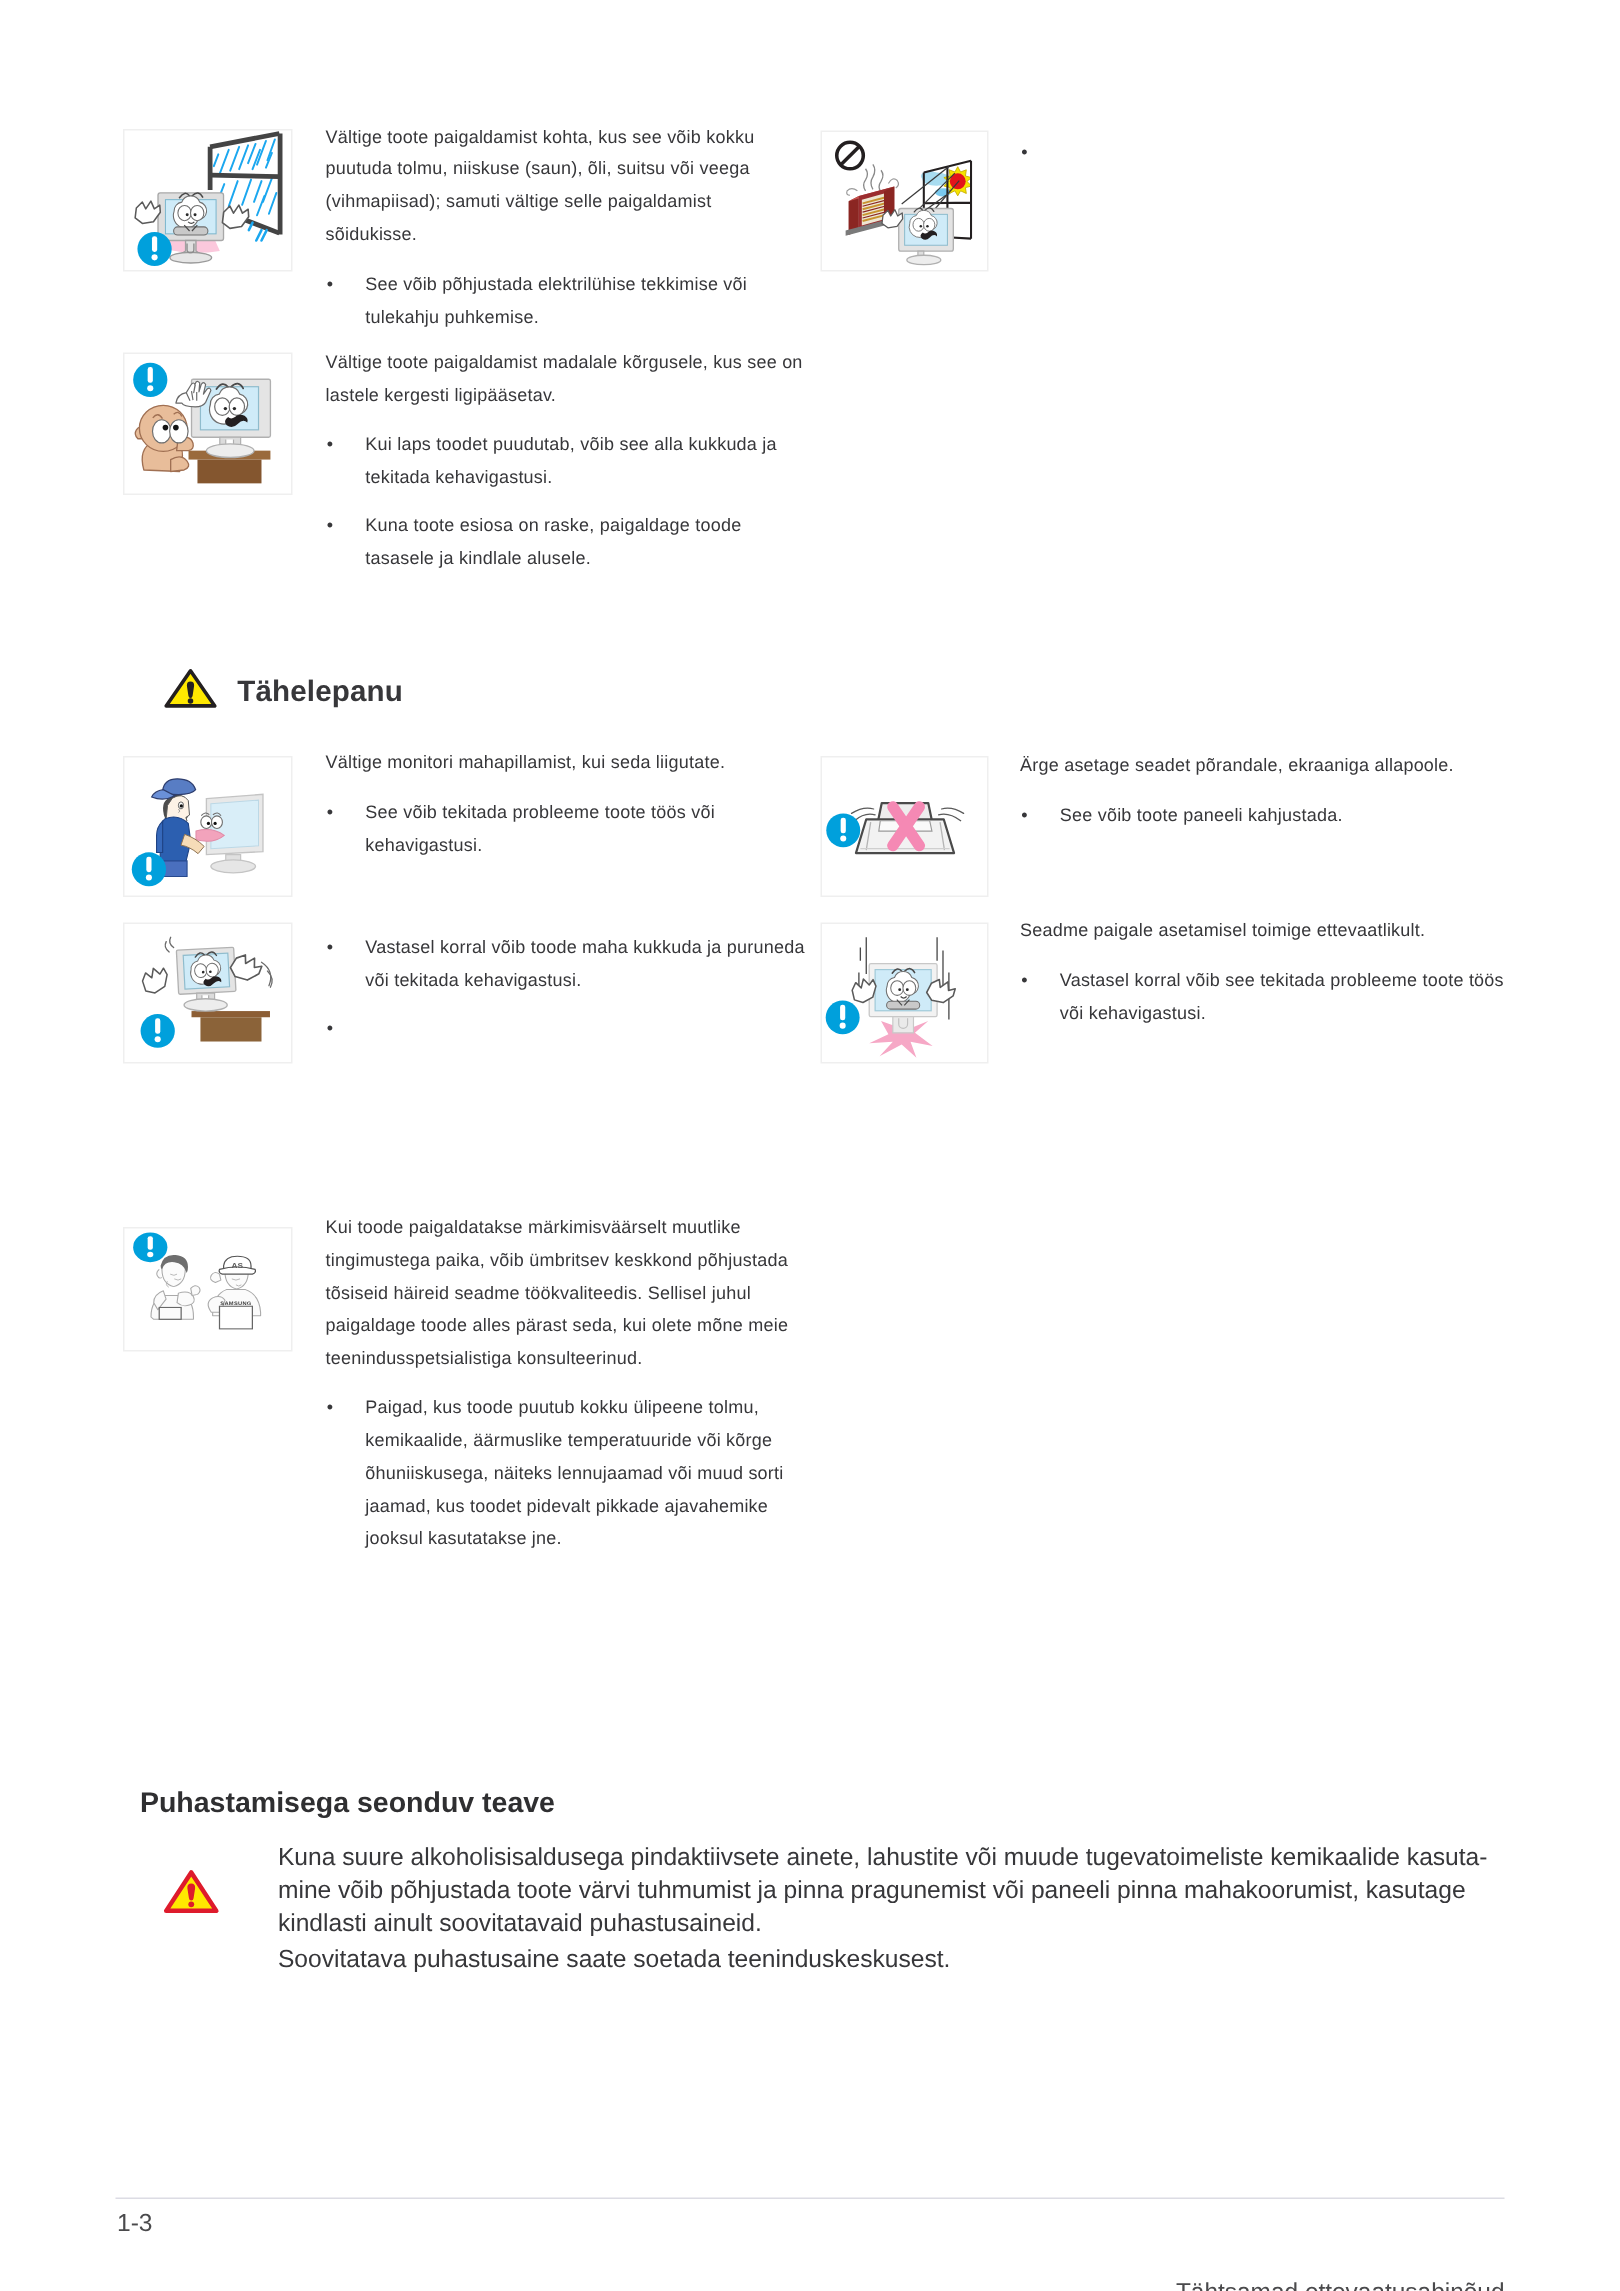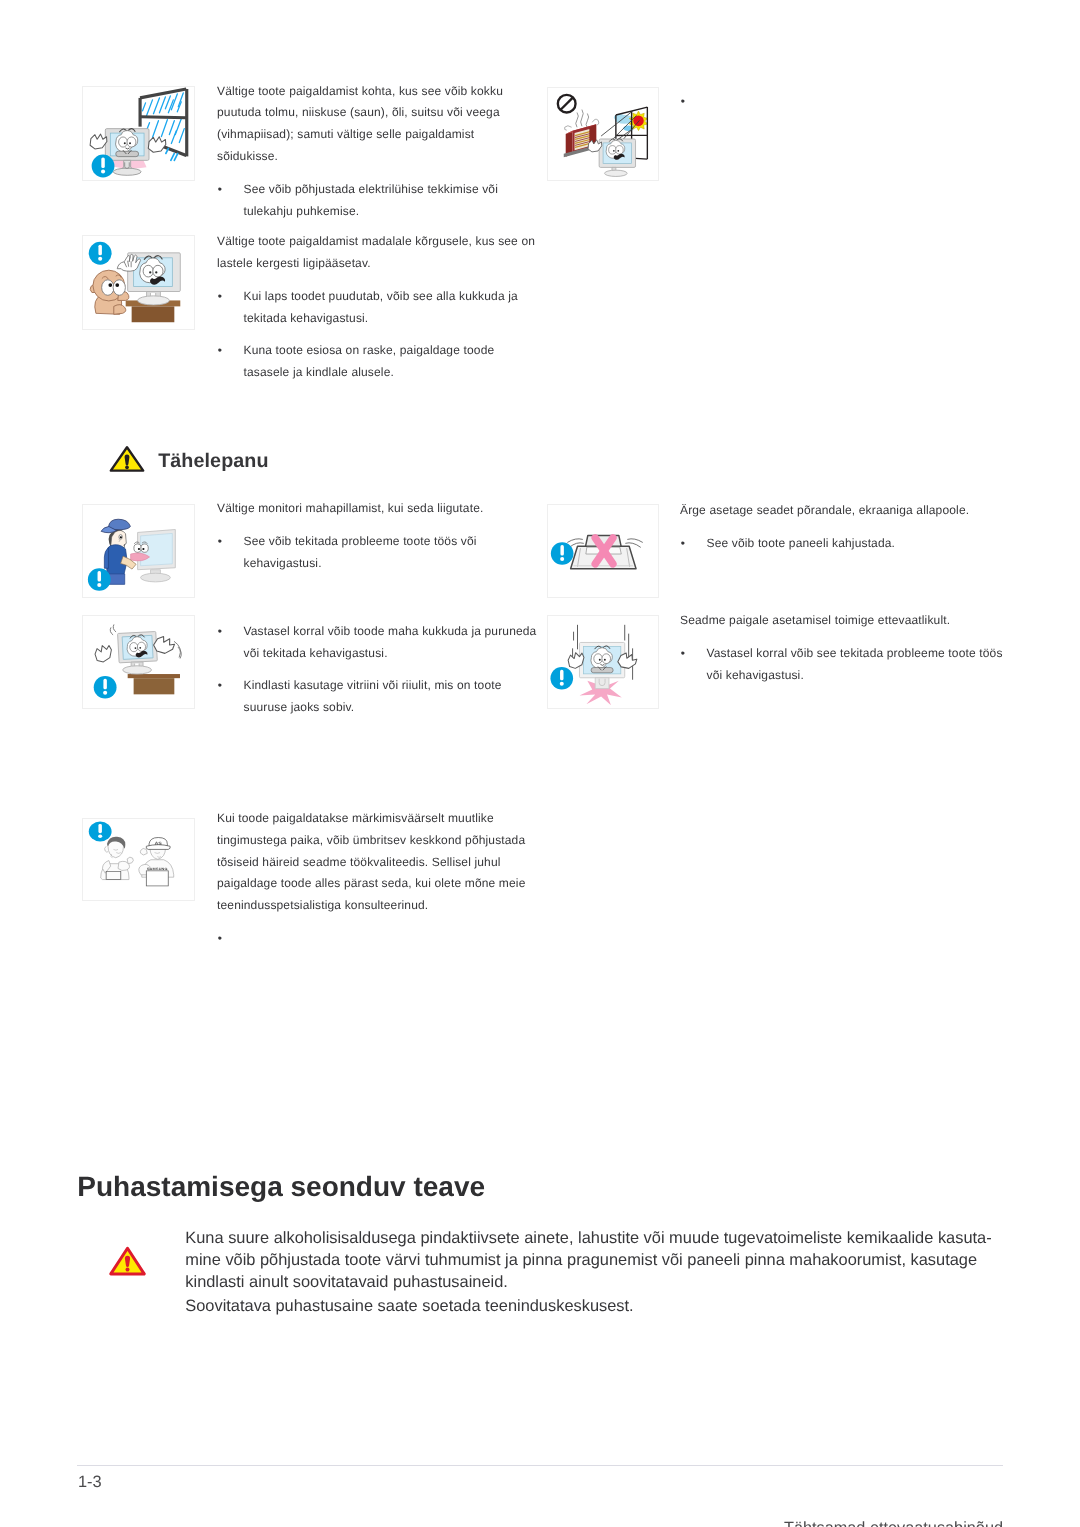--- a/index.html
+++ b/index.html
@@ -19,21 +19,21 @@
   .txt.clean { left:185.3px; top:1226.8px; width:822px;
                font-size:16.4px; line-height:22px; letter-spacing:0; }
   .txt.clean .p2 { margin-top:2px; }
   .figbox { position:absolute; border:1.4px solid #efefef; background:#fff; }
   .figbox .ill { display:block; }
   .caution-row { position:absolute; left:109px; top:449.8px; height:28px; }
   .caution-row .warn-tri { position:absolute; left:0; top:-5px; }
   .caution-label { position:absolute; left:49.2px; top:-1.2px; font-size:19.7px;
                    font-weight:bold; color:#37373a; letter-spacing:0.1px;
                    line-height:24px; white-space:nowrap; }
-  .sec-title { position:absolute; left:77.3px; top:1176.2px; margin:0; font-size:28px;
+  .sec-title { position:absolute; left:77.3px; top:1176.2px; margin:16px; font-size:19px;
                font-weight:bold; color:#2f2f31; letter-spacing:0;
                line-height:22px; white-space:nowrap; }
   .clean-tri { position:absolute; left:107px; top:1245px; }
   .footrule { position:absolute; left:77px; top:1465px; width:926px; height:1.4px; background:#dcdce4; }
   .footl { position:absolute; left:78px; top:1472px; font-size:16.4px; color:#4a4a4c; line-height:20px; }
   .footr { position:absolute; left:1003px; top:1518px; font-size:16.3px; color:#4a4a4c;
            line-height:20px; transform:translateX(-100%); white-space:nowrap; }
 </style>
 </head>
 <body>
@@ -286,21 +286,21 @@
 <g fill="none" stroke="#6a6a6a" stroke-width="0.85" stroke-linecap="round">
   <path d="M92 26 q9 6 5 16"></path>
           <path d="M96 32 q5 5 2 11"></path>
 </g>
 <use href="#sym-blueinfo" transform="translate(22.3,72.7)"></use>
 </svg>
     </div>
 <div class="txt" style="left:217px;top:609.7px;width:320px">
       <ul>
         <li><span class="dot">•</span><span>Vastasel korral võib toode maha kukkuda ja puruneda või tekitada kehavigastusi.</span></li>
-        <li><span class="dot">•</span><span>Kindlasti kasutage vitriini või riiulit, mis on toote suuruse jaoks sobiv.</span></li>
+        <li><span class="dot">•</span></li>
       </ul>
     </div>
 <div class="figbox" style="left:546.8px;top:503.8px;width:112px;height:94px">
       <svg class="ill" width="109.2" height="91.2" viewBox="0 0 111 93" preserveAspectRatio="none">
 <g>
   <path d="M40.5 31 L72 31 L74.5 43 L38 43 Z" fill="#EDEDED" stroke="#4a4a4a" stroke-width="1.5" stroke-linejoin="round"></path>
   <path d="M30 42 L82.5 42 L89.5 65 L23 65 Z" fill="#F2F2F2" stroke="#4a4a4a" stroke-width="1.5" stroke-linejoin="round"></path>
   <path d="M39.5 43 L73 43 L74.5 50 L38.5 50 Z" fill="#FAFAFA" stroke="#9a9a9a" stroke-width="0.8"></path>
   <path d="M33 44 L30 63 M80 44 L83 63" stroke="#b5b5b5" stroke-width="0.9" fill="none"></path>
   <path d="M26 62 L86.5 62" stroke="#cfcfcf" stroke-width="0.9" fill="none"></path>
@@ -384,21 +384,21 @@
 </g>
 <text x="77" y="60" font-family="Liberation Sans, sans-serif" font-size="4.2" font-weight="bold" fill="#404040" text-anchor="middle" letter-spacing="0.2">SAMSUNG</text>
 <rect x="65" y="61" width="24" height="19" fill="#fff" stroke="#666" stroke-width="0.9"></rect>
 </g>
 <use href="#sym-blueinfo" transform="translate(17.3,14.5)"></use>
 </svg>
     </div>
 <div class="txt" style="left:217px;top:808.2px;width:320px">
       <p>Kui toode paigaldatakse märkimisväärselt muutlike tingimustega paika, võib ümbritsev keskkond põhjustada tõsiseid häireid seadme töökvaliteedis. Sellisel juhul paigal­dage toode alles pärast seda, kui olete mõne meie teenindusspetsialistiga konsul­teerinud.</p>
       <ul>
-        <li><span class="dot">•</span></li>
+        <li><span class="dot">•</span><span>Paigad, kus toode puutub kokku ülipeene tolmu, kemikaalide, äärmuslike temperatuuride või kõrge õhuniiskusega, näiteks lennujaamad või muud sorti jaamad, kus toodet pidevalt pikkade ajavahemike jooksul kasutatakse jne.</span></li>
       </ul>
     </div>
 
 <div class="caution-row">
   <svg class="warn-tri" width="36" height="28" viewBox="0 0 36 28">
     <path d="M18 2.2 L34.2 25.6 L1.8 25.6 Z" fill="#FFE800" stroke="#231f20" stroke-width="2.4" stroke-linejoin="round"></path>
     <path d="M18 9.4 q2.6 0 2.4 2.9 l-1 6.6 q-0.2 1.5 -1.4 1.5 q-1.2 0 -1.4 -1.5 l-1 -6.6 q-0.2 -2.9 2.4 -2.9 z" fill="#231f20"></path>
     <circle cx="18" cy="22.3" r="1.85" fill="#231f20"></circle>
   </svg>
   <span class="caution-label">Tähelepanu</span>

